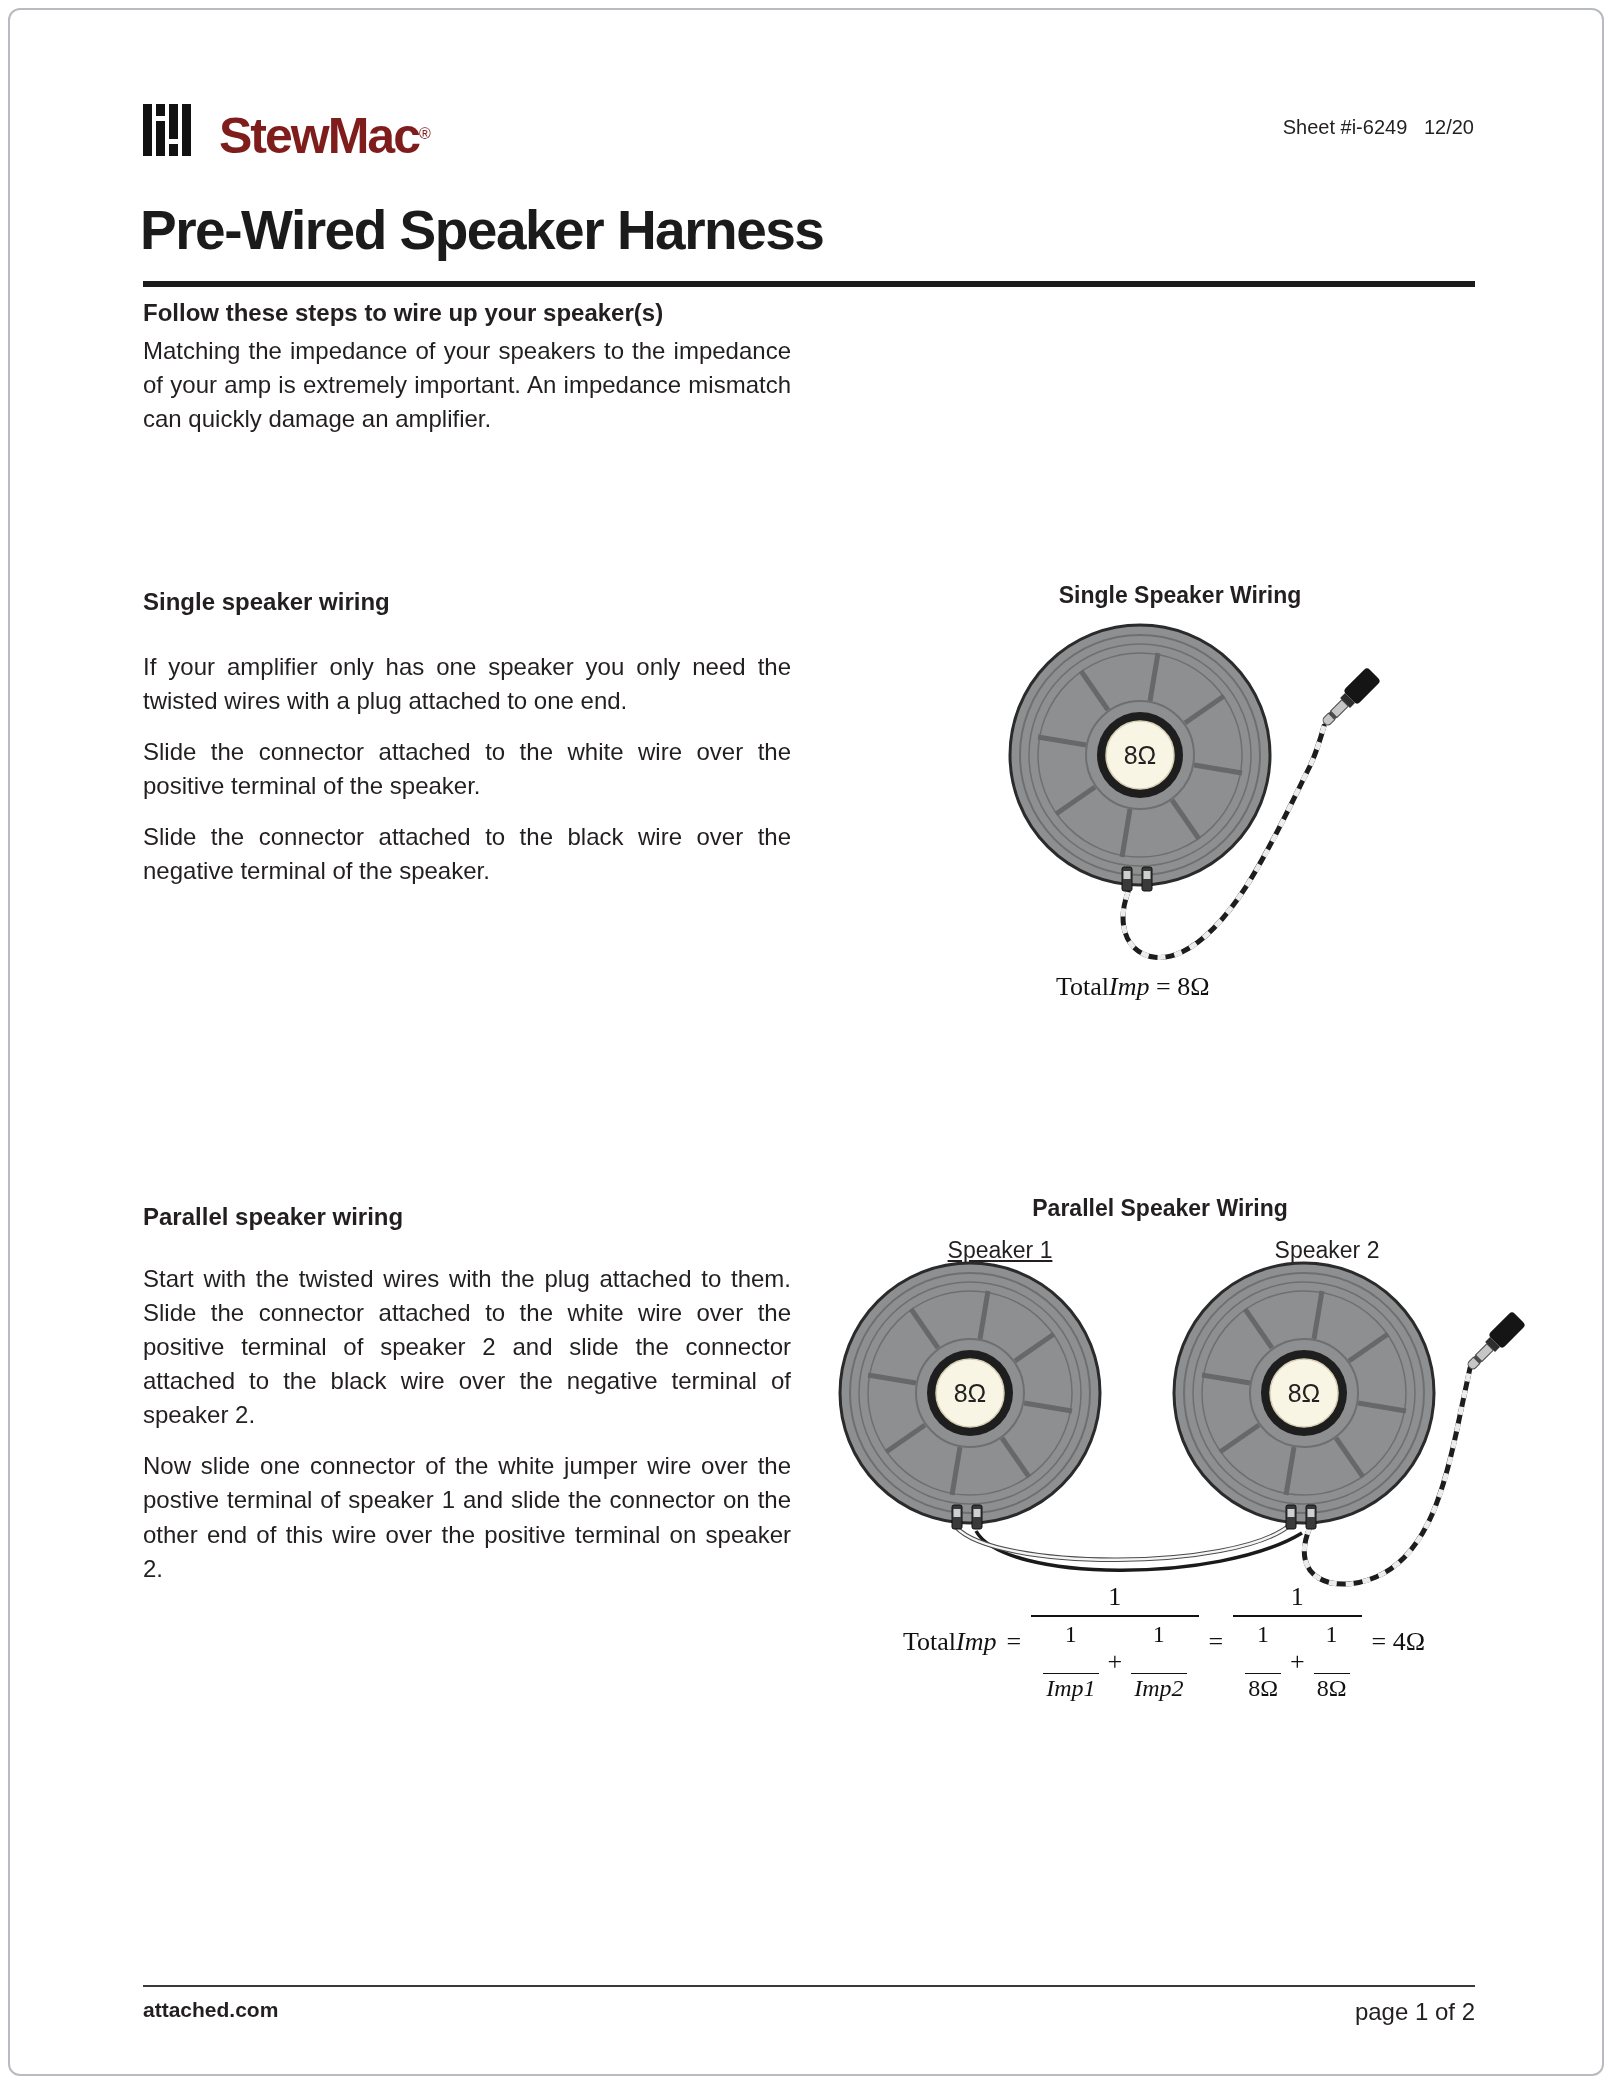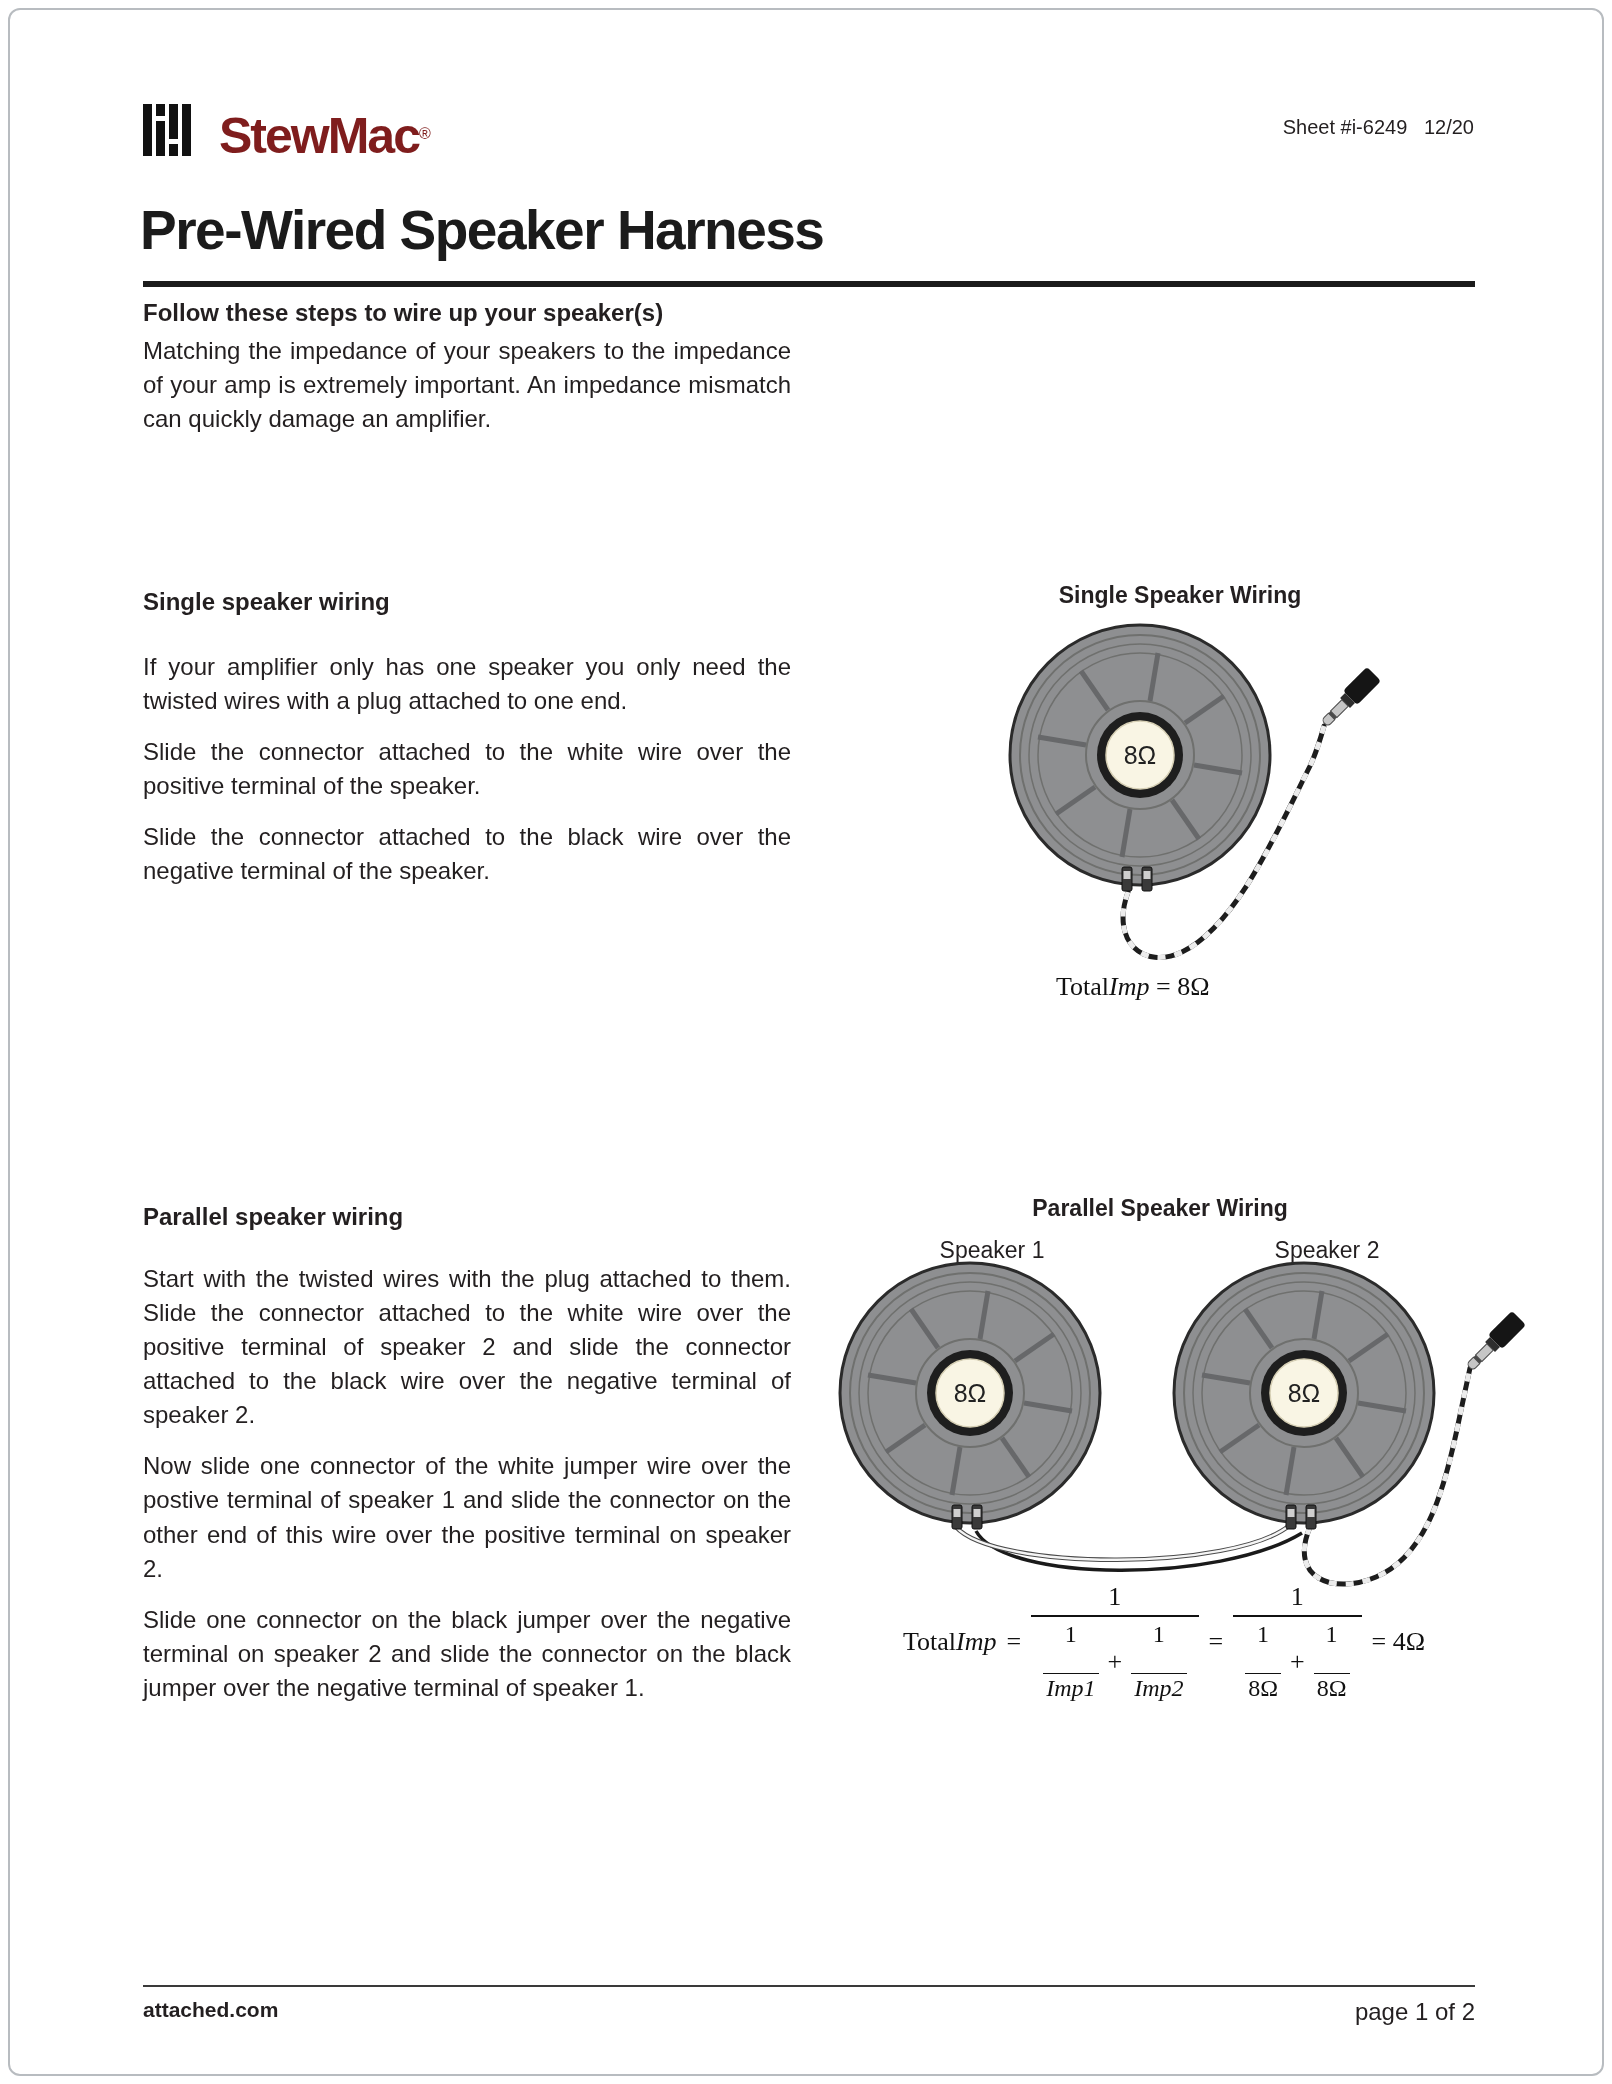--- a/index.html
+++ b/index.html
@@ -34,21 +34,21 @@
   
   .diagram { position:absolute; }
   .diagram-single { left:880px; top:580px; width:600px; height:470px; }
   .diagram-parallel { left:790px; top:1195px; width:740px; height:410px; }
   .diagram-title { position:absolute; left:0; right:0; top:0; text-align:center; font-size:23px; font-weight:bold; }
   .diagram-single .diagram-title { top:2px; }
   .diagram svg { position:absolute; left:0; }
   .svg-single { top:40px; }
   .svg-parallel { top:60px; }
   .spk-label { position:absolute; top:42px; transform:translateX(-50%); font-size:23px; }
-  .spk-label-1 { left:202px; }
+  .spk-label-1 { left:210px;text-decoration:underline; }
   .spk-label-2 { left:537px; }
 
   .total-label {
     position:absolute; left:176px; top:376px;
     font-family:"Liberation Serif", serif; font-size:26px; color:#111;margin-top:16px;
   }
   .total-label i, .formula i { font-style:italic; }
 
   
   .formula {
@@ -152,21 +152,20 @@
   <div class="total-label">
     <span>Total</span><i>Imp</i>
     <span>= 8Ω</span>
   </div>
 </div>
 
 <div class="sec-heading parallel-heading">Parallel speaker wiring</div>
 <div class="para-block parallel-paras body-text">
   <p>Start with the twisted wires with the plug attached to them. Slide the connector attached to the white wire over the positive terminal of speaker 2 and slide the connector attached to the black wire over the negative terminal of speaker 2.</p>
   <p>Now slide one connector of the white jumper wire over the postive terminal of speaker 1 and slide the connector on the other end of this wire over the positive terminal on speaker 2.</p>
-  <p>Slide one connector on the black jumper over the negative terminal on speaker 2 and slide the connector on the black jumper over the negative terminal of speaker 1.</p>
 </div>
 
 <div class="diagram diagram-parallel">
   <div class="diagram-title">Parallel Speaker Wiring</div>
   <span class="spk-label spk-label-1">Speaker 1</span>
   <span class="spk-label spk-label-2">Speaker 2</span>
   <svg class="svg-parallel" width="740" height="345" viewBox="0 0 740 345">
 
     <g>
       <path d="M 186 276 C 215 328, 430 328, 512 278" fill="none" stroke="#1a1a1a" stroke-width="3.5"></path>

